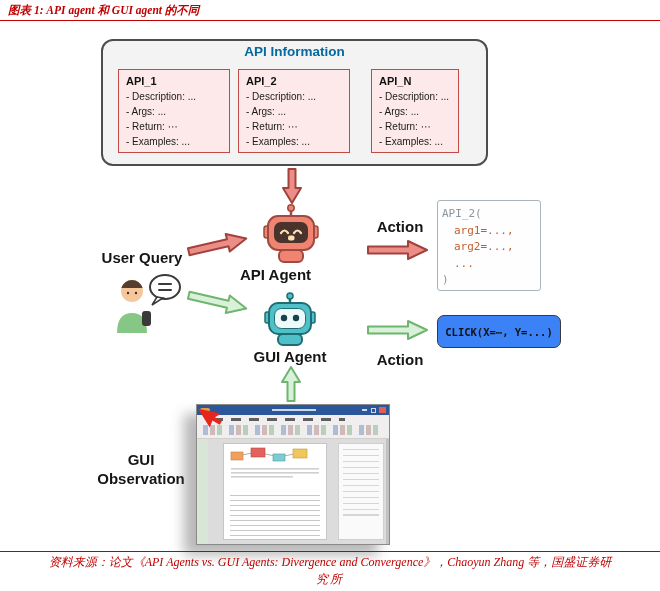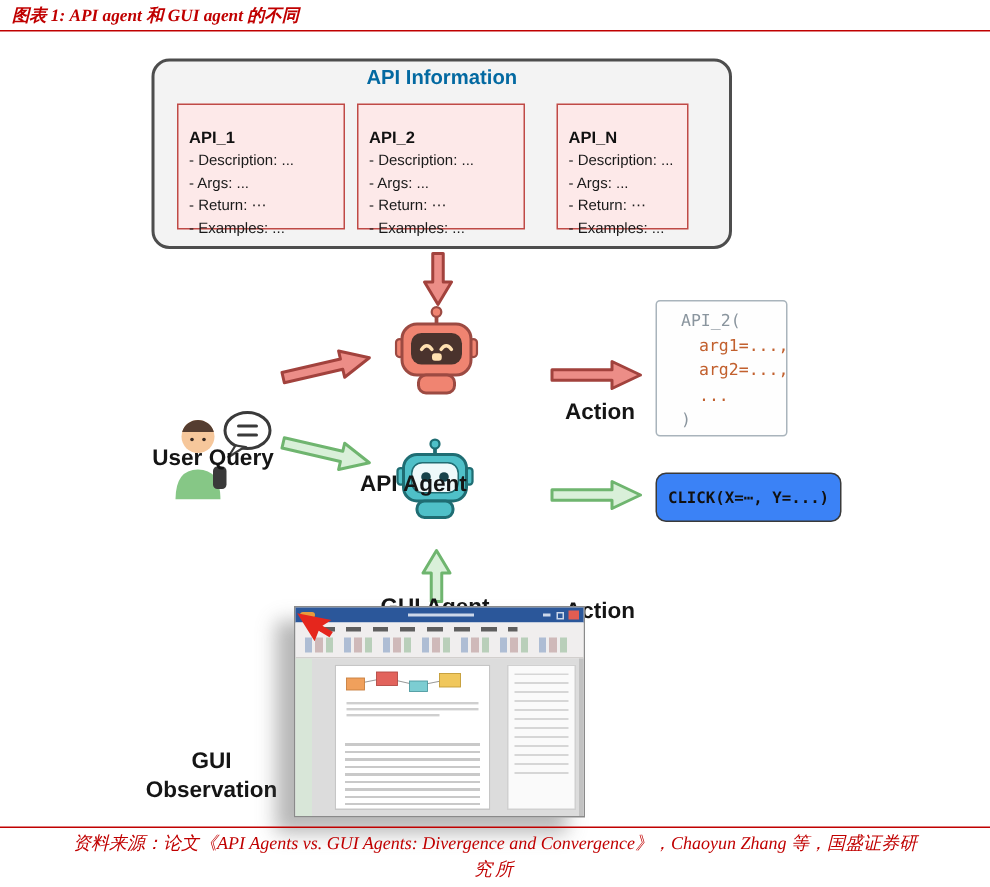--- a/index.html
+++ b/index.html
@@ -9,37 +9,37 @@
 
   .fig-title { left: 8px; top: 3px; font: italic bold 11.5px "Liberation Serif", serif; color: #c00000; }
   .rule { left: 0; width: 660px; height: 1px; background: #c00000; }
   .rule-top { top: 20px; }
   .rule-bottom { top: 551px; }
 
   .api-box { left: 101px; top: 39px; width: 387px; height: 127px; background: #f3f3f3;
              border: 2px solid #4d4d4d; border-radius: 12px; }
   .api-box-title { left: 101px; top: 44px; width: 387px; text-align: center;
                    font-weight: bold; font-size: 13.5px; color: #0369a1; }
-  .api-card { top: 69px; height: 84px; background: #fde9e9; border: 1.5px solid #bf4a46; padding: 16px 7px; }
+  .api-card { top: 69px; height: 84px; background: #fde9e9; border: 1.5px solid #bf4a46; padding: 5px 7px; }
   .card-1 { left: 118px; width: 112px; }
   .card-2 { left: 238px; width: 112px; }
   .card-n { left: 371px; width: 88px; }
   .card-name { font-size: 11px; font-weight: bold; color: #111; margin-bottom: 2px; }
   .card-line { font-size: 10px; line-height: 1.5; color: #1a1a1a; }
 
-  .big-label { font-size: 15px; font-weight: bold; color: #151515; margin-top: 48px; }
+  .big-label { font-size: 15px; font-weight: bold; color: #151515; }
   .lbl-user  { left: 90px;  top: 249px; width: 104px; text-align: center; }
   .lbl-api   { left: 240px; top: 266px; width: 104px; text-align: left; }
   .lbl-gui   { left: 240px; top: 348px; width: 100px; text-align: center; }
   .lbl-act-t { left: 370px; top: 218px; width: 60px;  text-align: center; }
   .lbl-act-b { left: 370px; top: 351px; width: 60px;  text-align: center; }
   .lbl-obs   { left: 86px;  top: 451px; width: 110px; text-align: center; line-height: 1.25; }
 
-  .code-box { left: 437px; top: 200px; width: 88px; height: 91px; background: #fefefe;
-              border: 1.5px solid #a9b4bc; border-radius: 3px; padding: 5px 16px;
+  .code-box { left: 437px; top: 200px; width: 104px; height: 91px; background: #fefefe;
+              border: 1.5px solid #a9b4bc; border-radius: 3px; padding: 5px 4px;
               font-family: "DejaVu Sans Mono", monospace; font-size: 11px; line-height: 1.5; }
   .code-gray { color: #8a959e; }
   .code-orange { color: #c2602e; }
   .code-indent { padding-left: 12px; }
 
   .click-box { left: 437px; top: 315px; width: 124px; height: 33px; background: #3b82f6;
                border: 1.6px solid #3a3a3a; border-radius: 7px; display: flex;
                align-items: center; justify-content: center;
                font: bold 10.5px "DejaVu Sans Mono", monospace; color: #111; }
 

